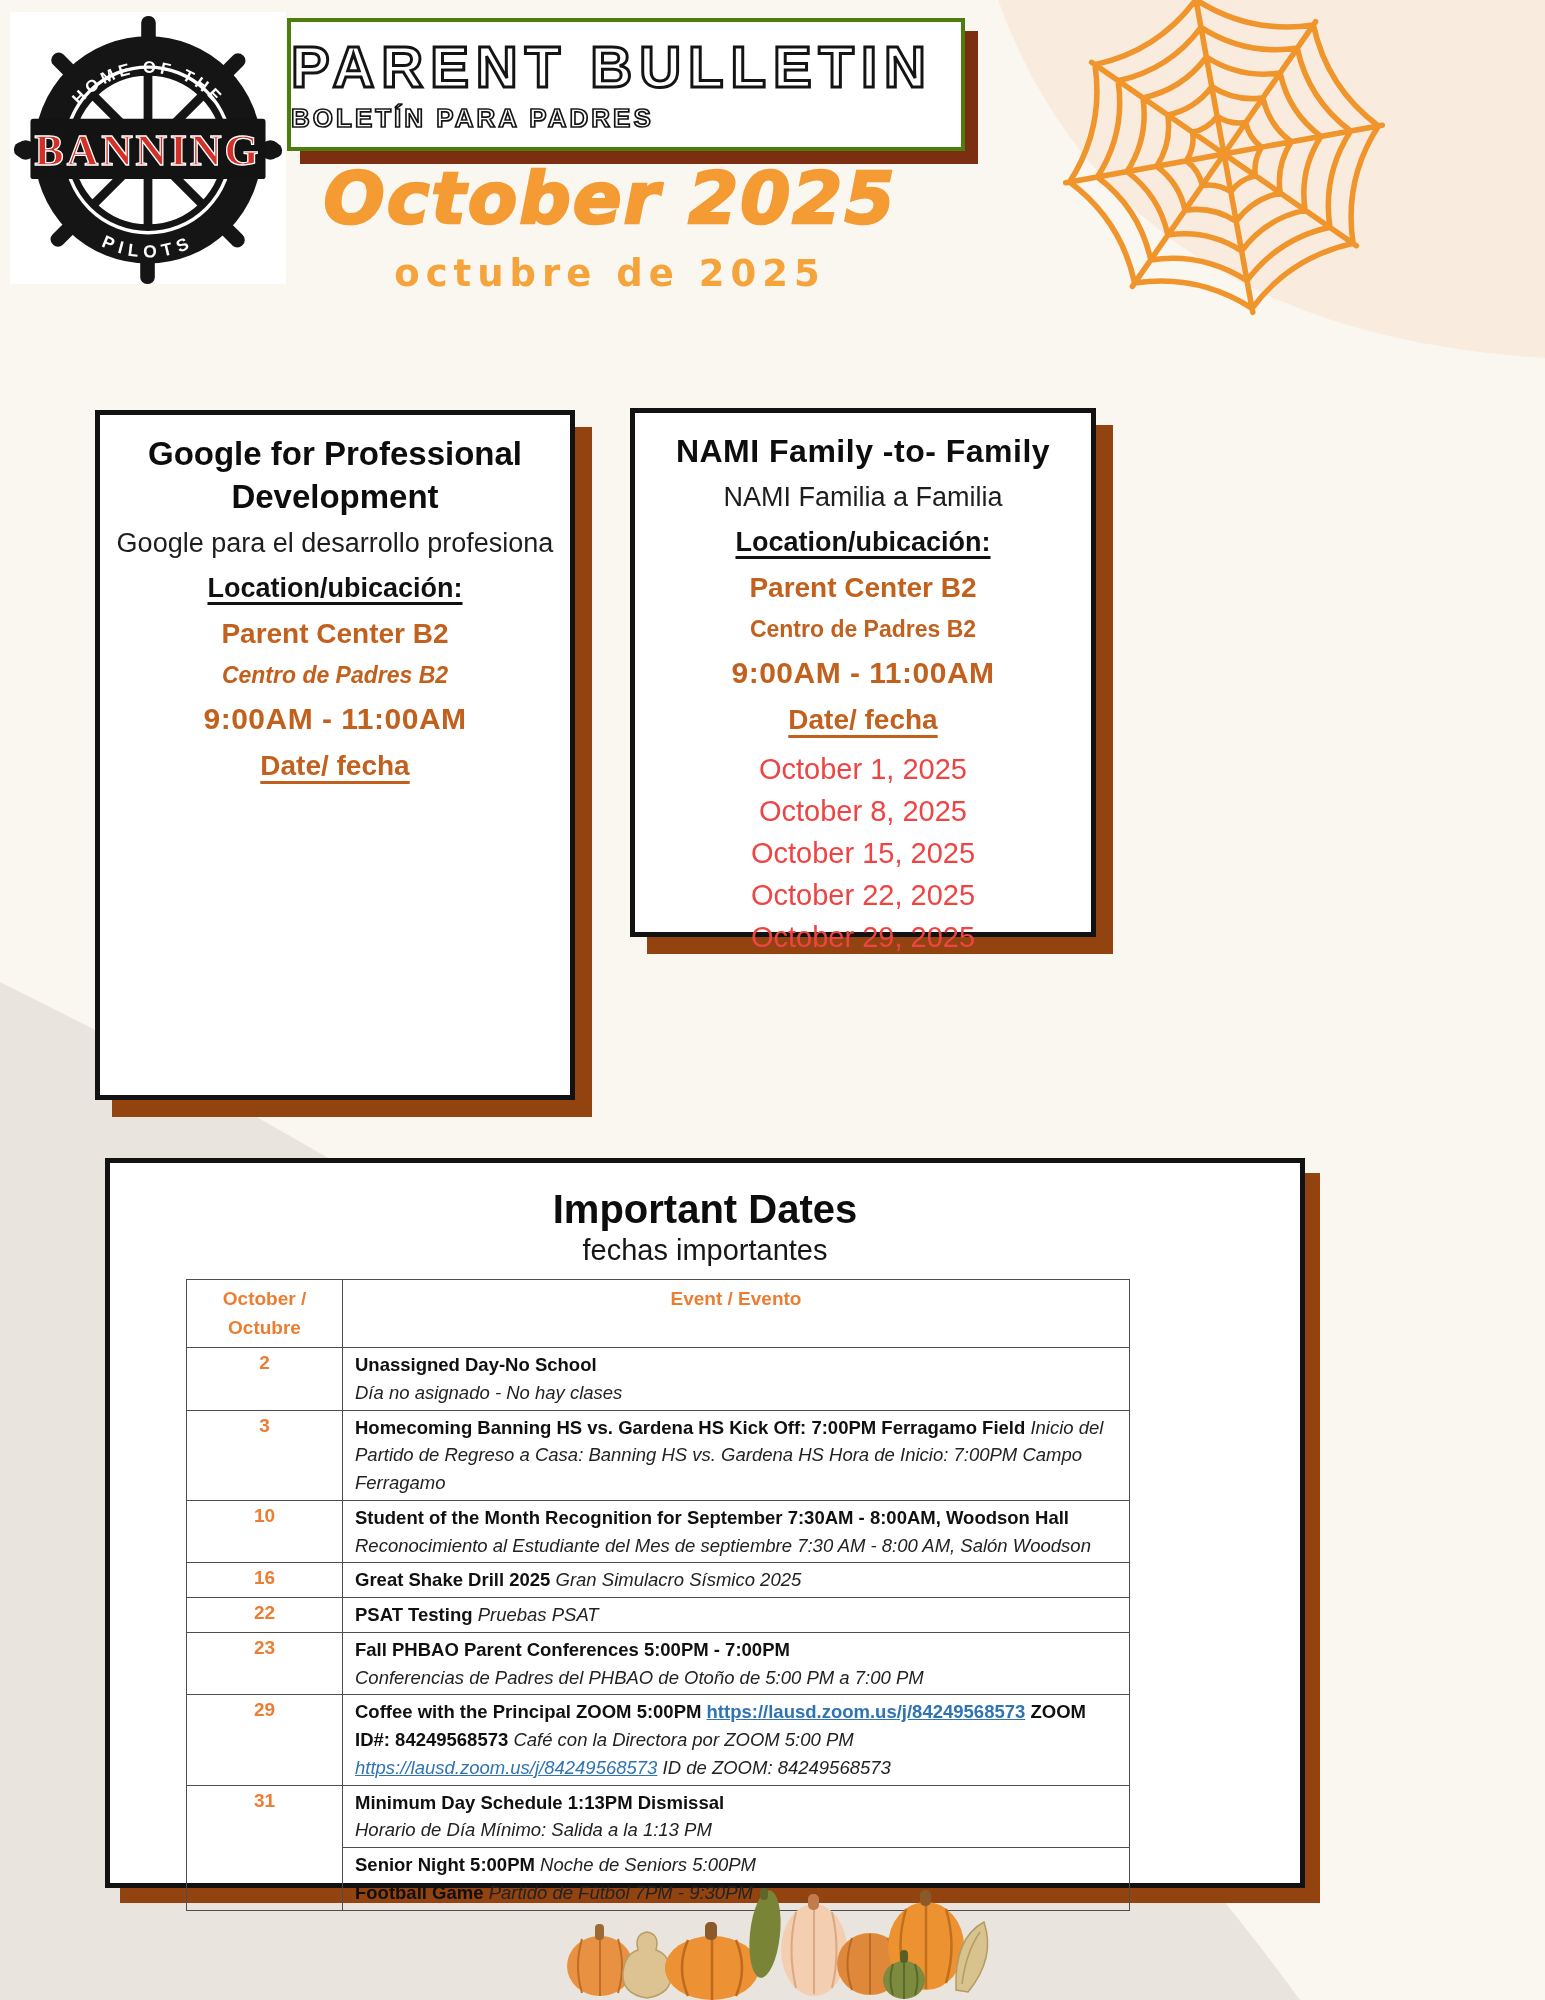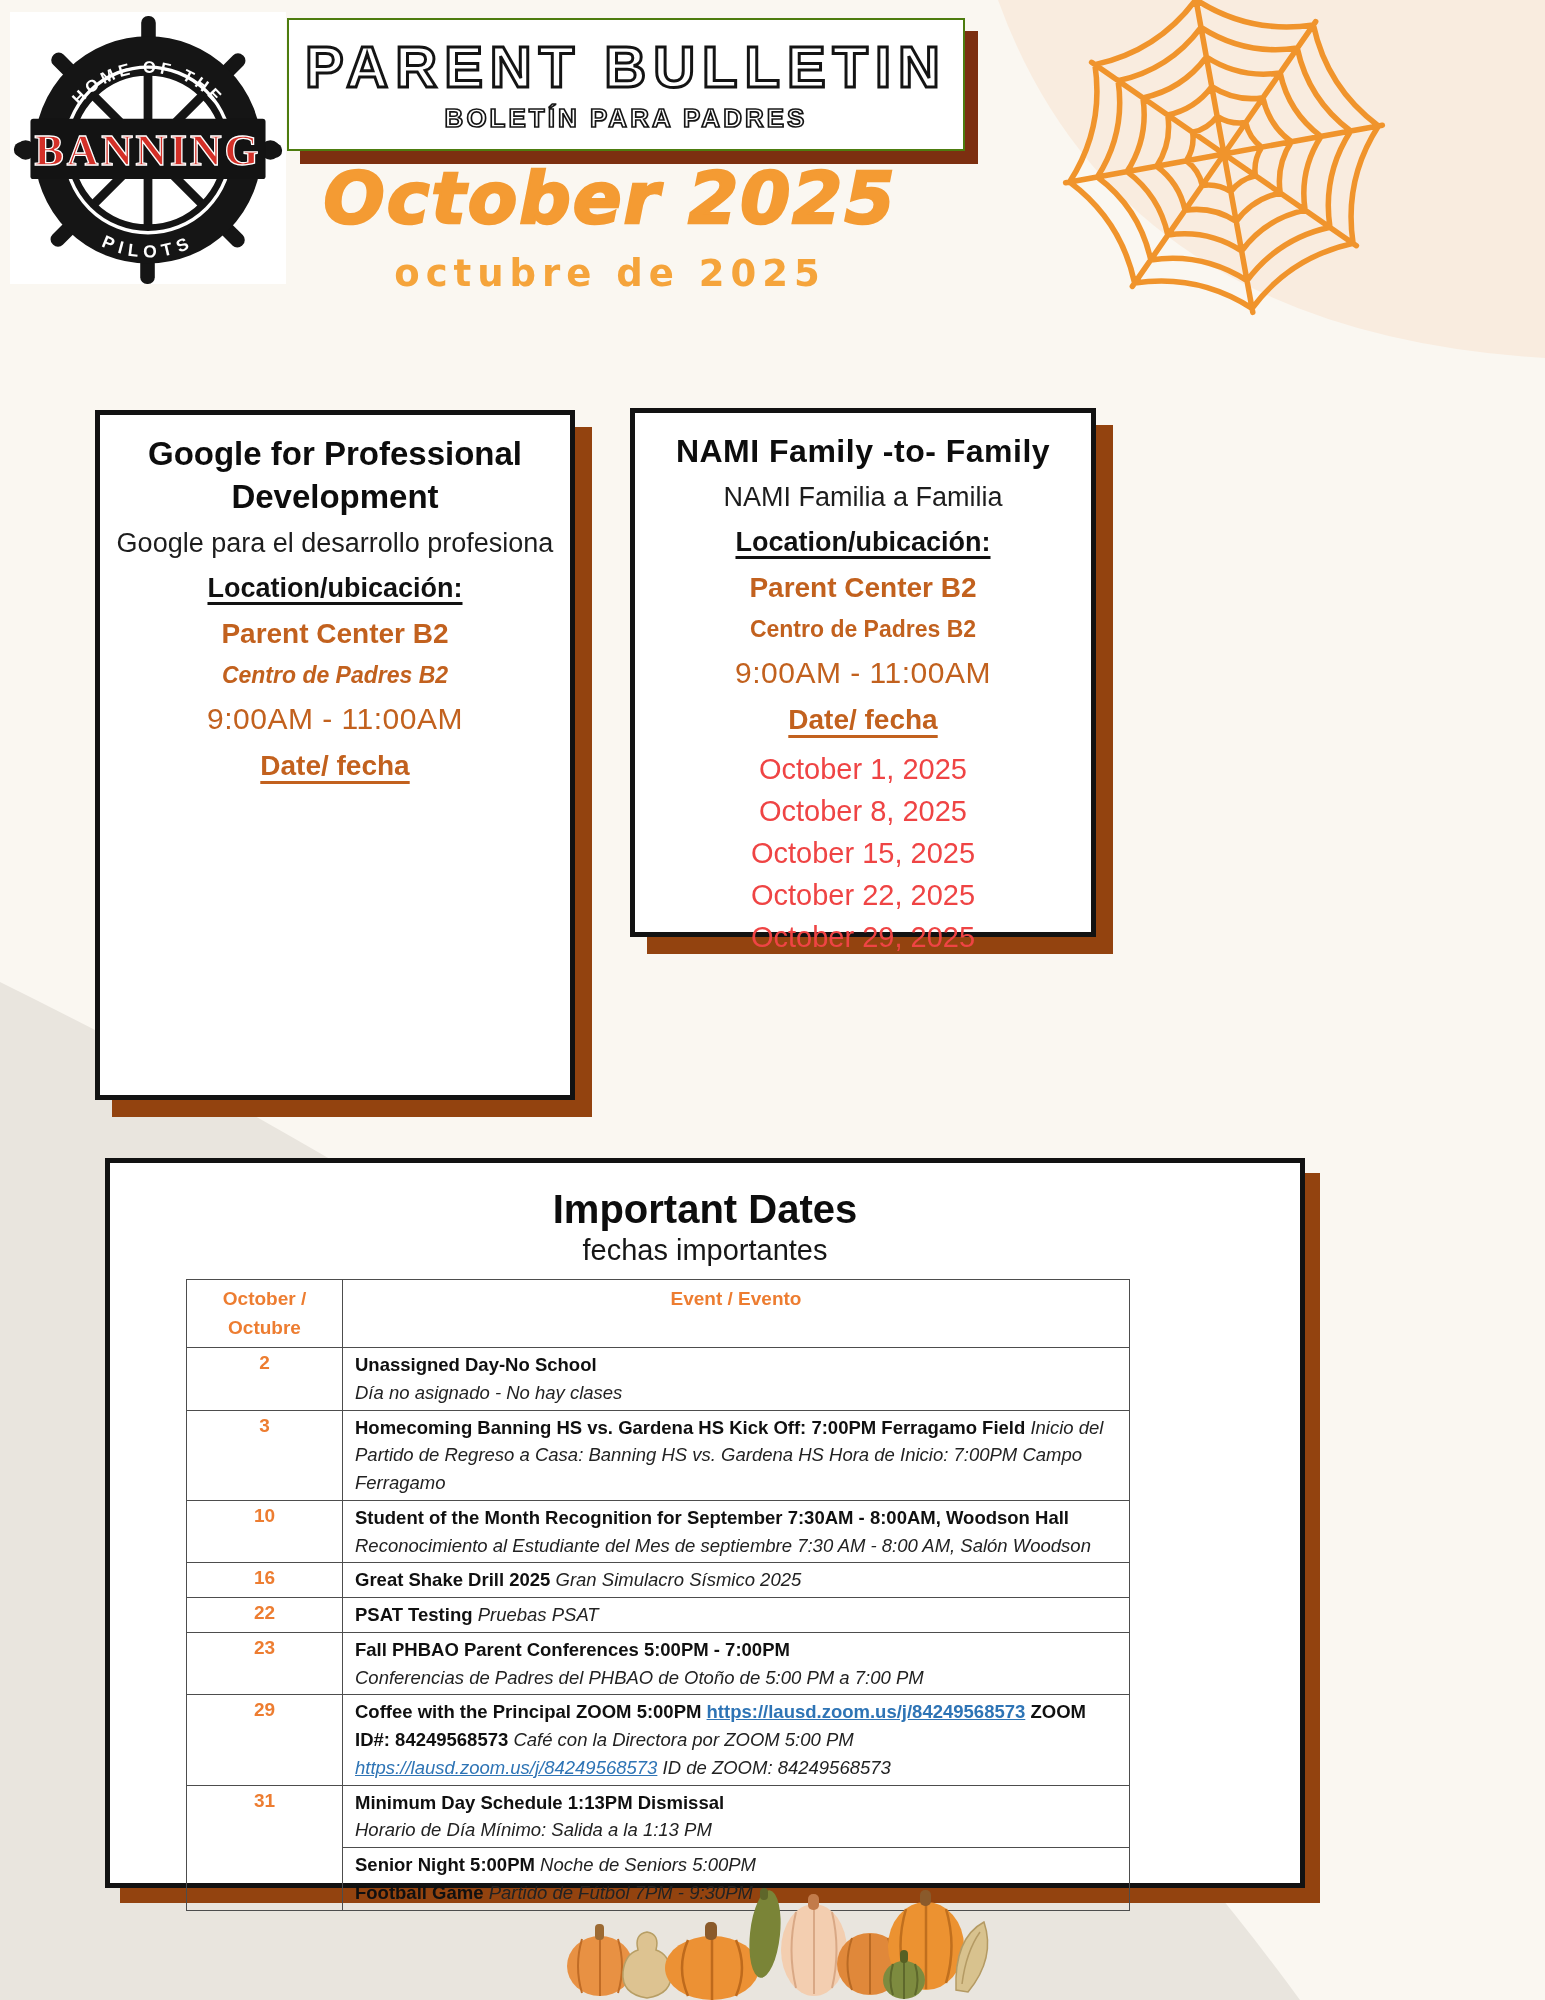--- a/index.html
+++ b/index.html
@@ -7,22 +7,22 @@
     width:1545px;height:2000px;position:relative;overflow:hidden;
     background:#FAF7F1;font-family:"Liberation Sans",sans-serif;color:#111;
   }
   .bg-svg{position:absolute;left:0;top:0;z-index:0;}
   
   .logo-box{position:absolute;left:10px;top:12px;width:276px;height:272px;background:#ffffff;z-index:2;}
   .logo-box svg{width:100%;height:100%;}
   
   .header-box{
     position:absolute;left:287px;top:18px;width:678px;height:133px;background:#fff;
-    border:2px solid #4d7c0f;box-shadow:13px 13px 0 #7C2F10;z-index:2;
-    display:flex;flex-direction:column;align-items:center;justify-content:center;gap:9px;box-sizing:border-box;
+    border:4px solid #4d7c0f;box-shadow:13px 13px 0 #7C2F10;z-index:2;
+    display:flex;flex-direction:column;align-items:flex-start;justify-content:center;gap:9px;box-sizing:border-box;
   }
   .header-title{
     font-size:58px;font-weight:800;letter-spacing:7px;color:#ffffff;
     -webkit-text-stroke:3px #141414;line-height:1;white-space:nowrap;
   }
   .header-sub{
     font-size:26px;font-weight:800;letter-spacing:3px;color:#ffffff;
     -webkit-text-stroke:1.7px #141414;line-height:1;white-space:nowrap;
   }
   .month-en{
@@ -43,21 +43,21 @@
   #box-left{left:95px;top:410px;width:480px;height:690px;}
   #box-right{left:630px;top:408px;width:466px;height:529px;}
   .box-title{font-size:33px;font-weight:800;line-height:1.3;color:#0d0d0d;}
   #box-right .box-title{font-size:32px;letter-spacing:.5px;}
   .box-sub{font-size:27px;color:#1d1d1d;margin-top:6px;line-height:1.35;}
   .loc-label{display:inline-block;font-size:27px;font-weight:800;margin-top:12px;
     text-decoration:underline;text-decoration-thickness:3px;text-underline-offset:5px;}
   .loc-en{font-size:28px;font-weight:800;color:#C2611E;margin-top:14px;}
   .loc-es{font-size:23px;font-weight:800;color:#C2611E;margin-top:12px;}
   #box-left .loc-es{font-style:italic;}
-  .box-time{font-size:30px;font-weight:400;color:#C2611E;margin-top:13px;letter-spacing:.5px;}
+  .box-time{font-size:30px;font-weight:700;color:#C2611E;margin-top:13px;letter-spacing:.5px;}
   .date-label{display:inline-block;font-size:28px;font-weight:800;color:#C2611E;margin-top:14px;
     text-decoration:underline;text-decoration-thickness:3px;text-underline-offset:6px;}
   .dates{margin-top:12px;font-size:29px;color:#ef4444;}
   .date-line{line-height:1.45;}
   
   .imp-box{
     position:absolute;left:105px;top:1158px;width:1200px;height:730px;background:#fff;
     border:5px solid #121212;box-shadow:15px 15px 0 #93430F;z-index:2;box-sizing:border-box;
     padding-top:24px;text-align:center;
   }

